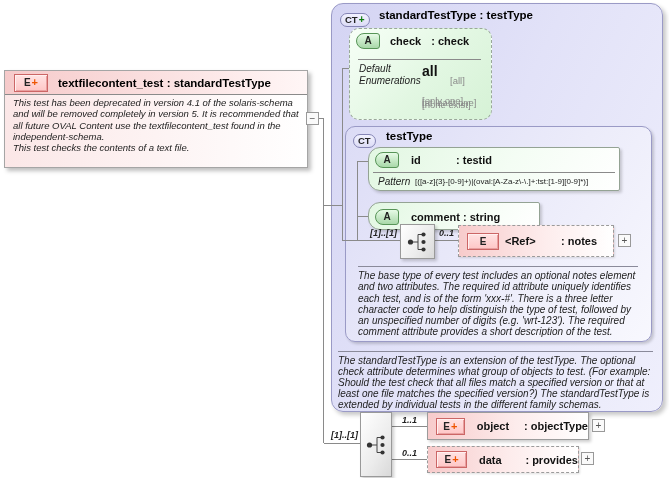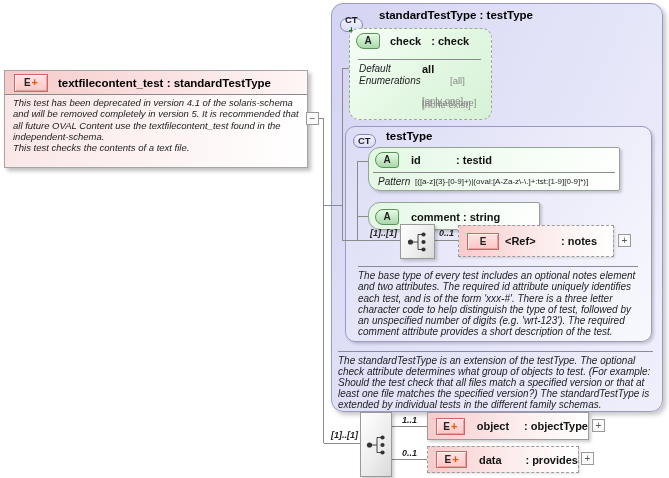--- a/index.html
+++ b/index.html
@@ -9,21 +9,21 @@
   .line{position:absolute;background:#8a8a8a;z-index:2;}
   
   .ct-outer{position:absolute;z-index:0;border:1px solid #9a9ac6;border-radius:12px;
             background:linear-gradient(115deg,#d4d4f3 0%,#e2e2f8 45%,#efeffc 100%);
             box-shadow:3px 3px 4px rgba(0,0,0,.22);}
   .ct-inner{position:absolute;z-index:1;border:1px solid #9a9ac6;border-radius:10px;
             background:linear-gradient(125deg,#dcdcf6 0%,#ececfa 55%,#f8f8fe 100%);
             box-shadow:2px 2px 3px rgba(0,0,0,.18);}
   .ct-badge{display:inline-flex;align-items:center;justify-content:center;gap:1px;
             border:1px solid #8585b5;border-radius:8px;background:linear-gradient(#f2f2ff,#dcdcf6);
-            font-size:9.5px;font-weight:bold;color:#222;padding:1px 4px;height:14px;box-sizing:border-box;flex-direction:column;}
+            font-size:9.5px;font-weight:bold;color:#222;padding:1px 4px;height:14px;box-sizing:border-box;}
   .ct-plus{color:#0c7a0c;font-weight:bold;font-size:10px;line-height:1;}
   .box-title{font-size:11.5px;font-weight:bold;color:#000;white-space:nowrap;}
   
   .attr-box{position:absolute;z-index:3;border:1px solid #94a394;
             border-radius:12px 2px 2px 12px;
             background:linear-gradient(120deg,#e2f7e2 0%,#f4fdf4 55%,#ffffff 100%);
             box-shadow:2px 2px 3px rgba(0,0,0,.18);box-sizing:border-box;}
   .attr-box.dashed{border:1px dashed #9aa89a;border-radius:10px;box-shadow:none;
             background:linear-gradient(135deg,#f7fff7 0%,#e2f7e2 55%,#d6f2d6 100%);}
   .a-badge{display:inline-block;width:22px;height:14px;line-height:14px;text-align:center;
@@ -78,21 +78,21 @@
   <div class="abs box-title" style="left:379px;top:9px;z-index:3;">standardTestType : testType</div>
 
   <div class="attr-box dashed" style="left:349px;top:28px;width:143px;height:92px;">
     <div class="attr-head">
       <span class="a-badge">A</span>
       <span class="attr-name">check</span>
       <span class="attr-name">: check</span>
     </div>
     <div style="position:absolute;left:8px;right:10px;top:30px;height:1px;background:#8a8a8a;"></div>
     <div class="facet" style="position:absolute;left:9px;top:34px;">Default</div>
-    <div style="position:absolute;left:72px;top:34px;font-size:11px;font-weight:bold;">all</div>
+    <div style="position:absolute;left:72px;top:34px;font-size:14px;font-weight:bold;">all</div>
     <div class="facet" style="position:absolute;left:9px;top:46px;">Enumerations</div>
     <div class="enum-val" style="position:absolute;left:72px;top:46px;padding-left:28px;">[all]</div>
     <div class="enum-val" style="position:absolute;left:72px;top:58px;margin-top:10px;">[at least one]</div>
     <div class="enum-val" style="position:absolute;left:72px;top:70px;">[none exist]</div>
     <div class="enum-val" style="position:absolute;left:72px;top:66px;">[only one]</div>
   </div>
 
   <div class="ct-inner" style="left:345px;top:126px;width:305px;height:214px;"></div>
   <div class="abs" style="left:353px;top:130px;z-index:3;">
     <span class="ct-badge">CT</span>

